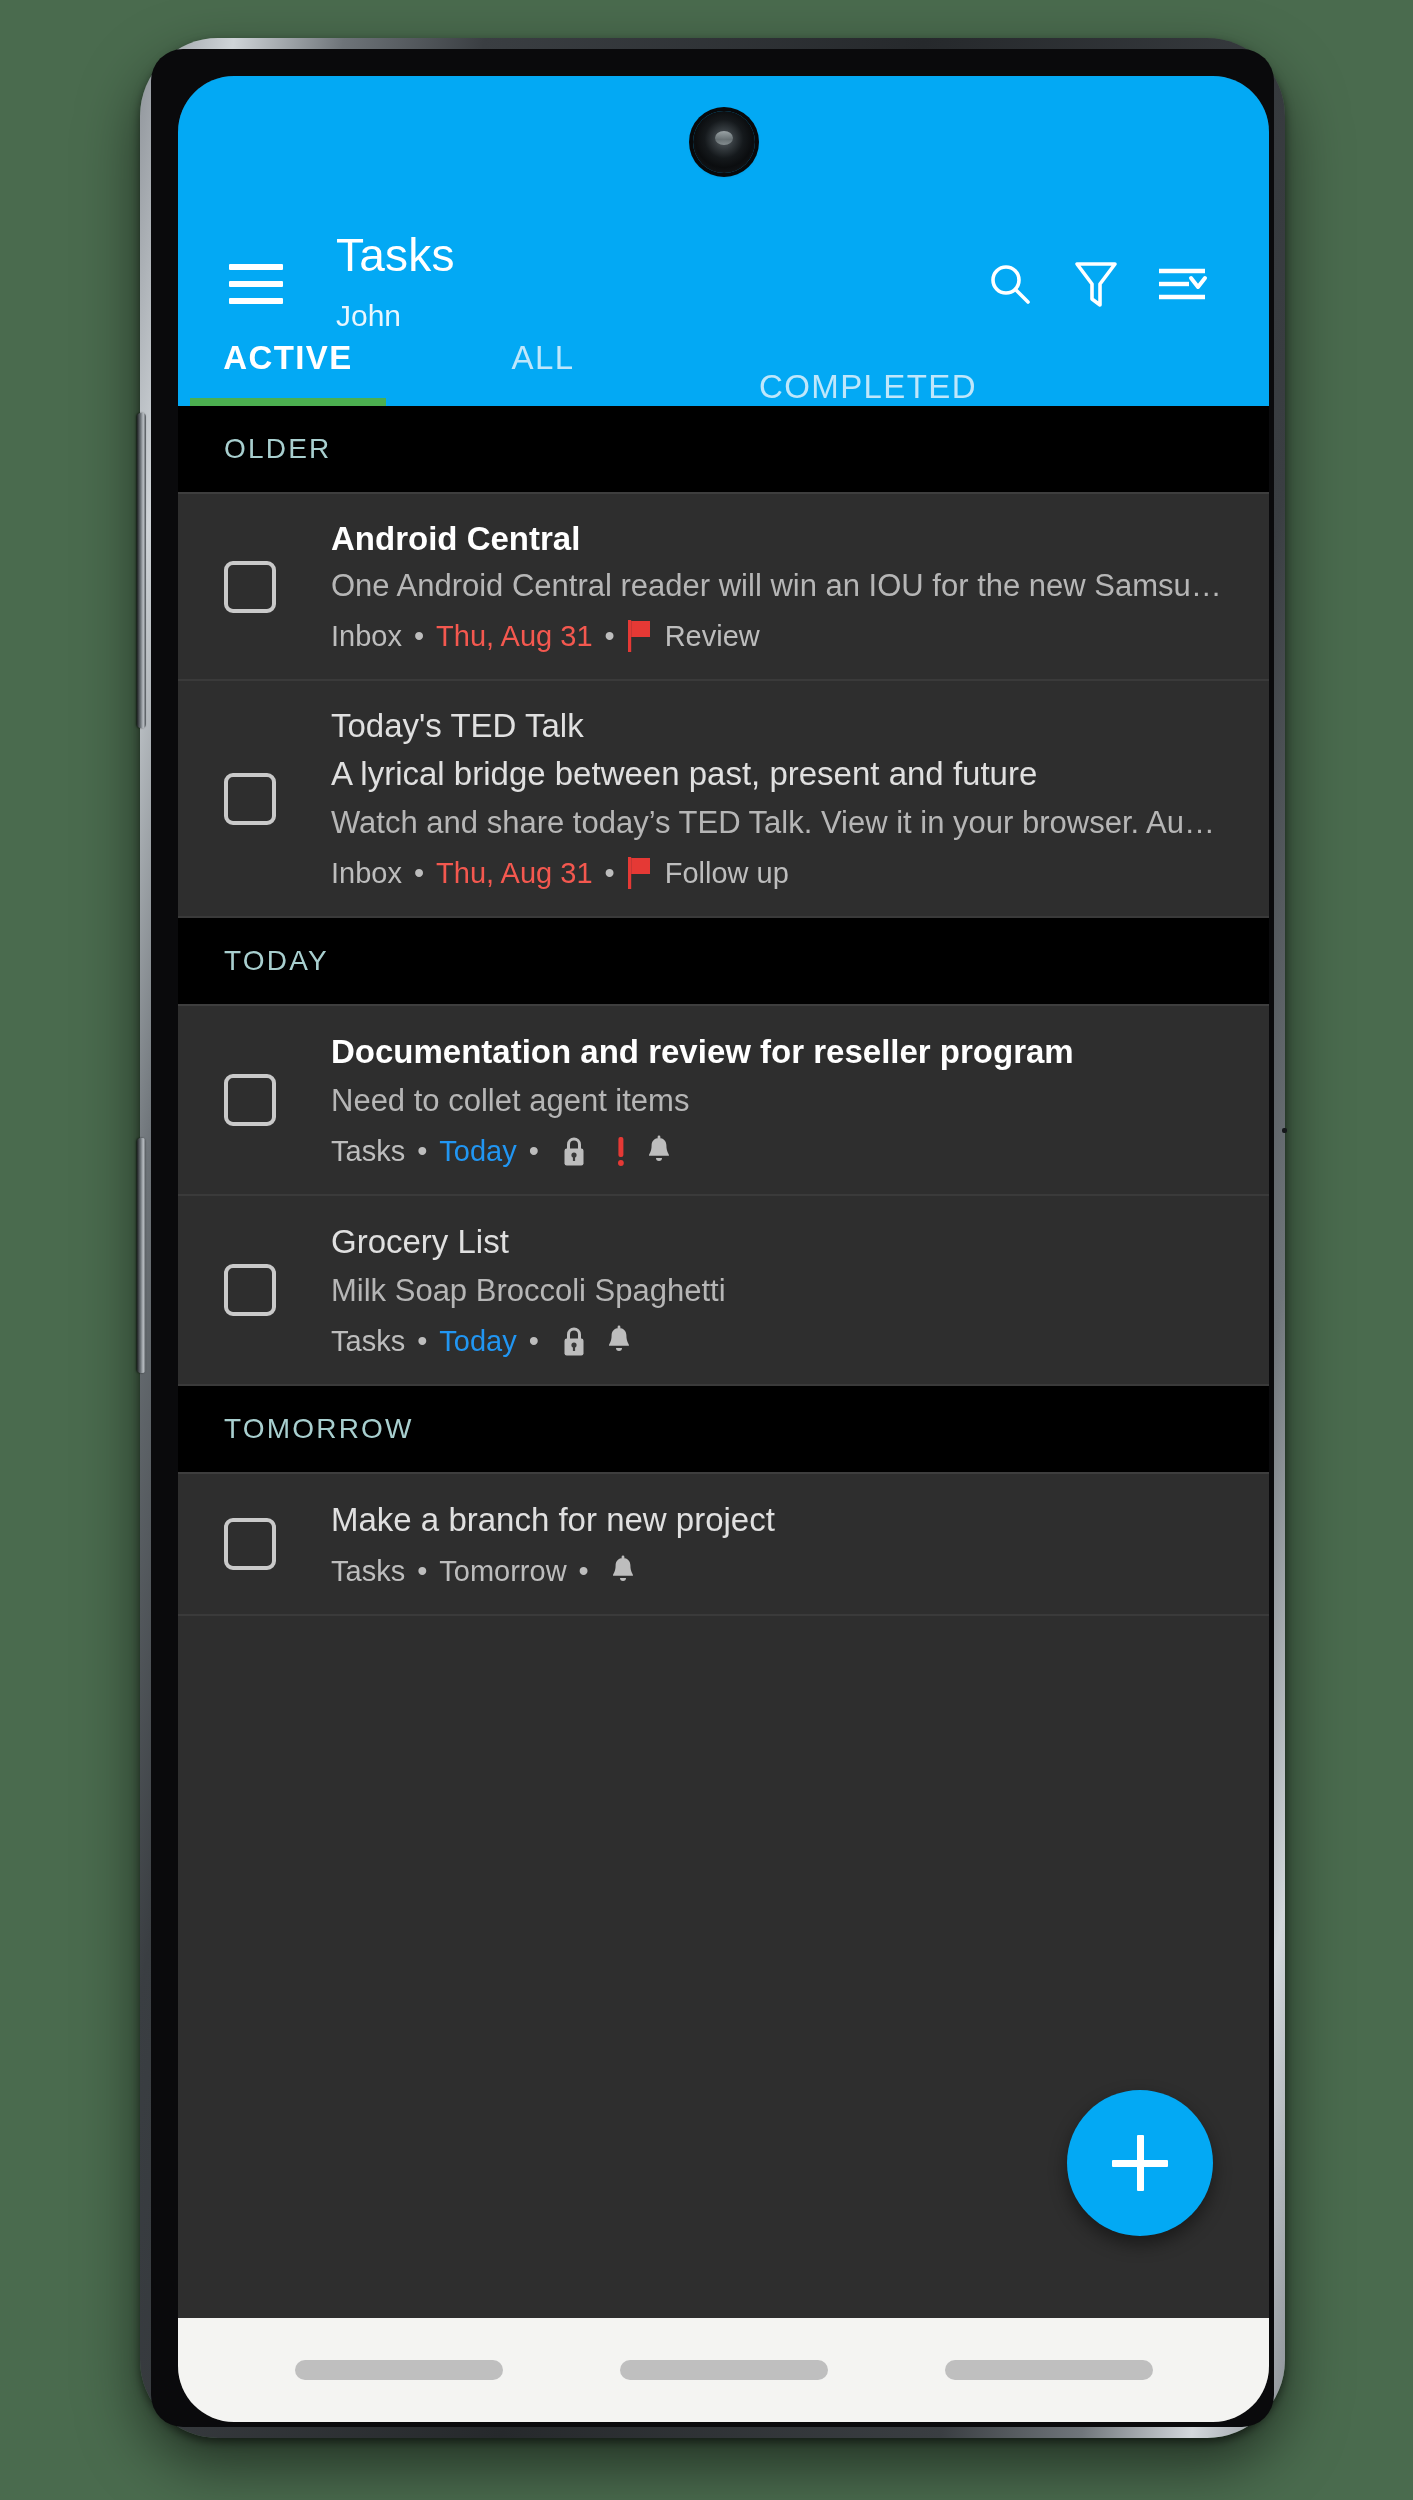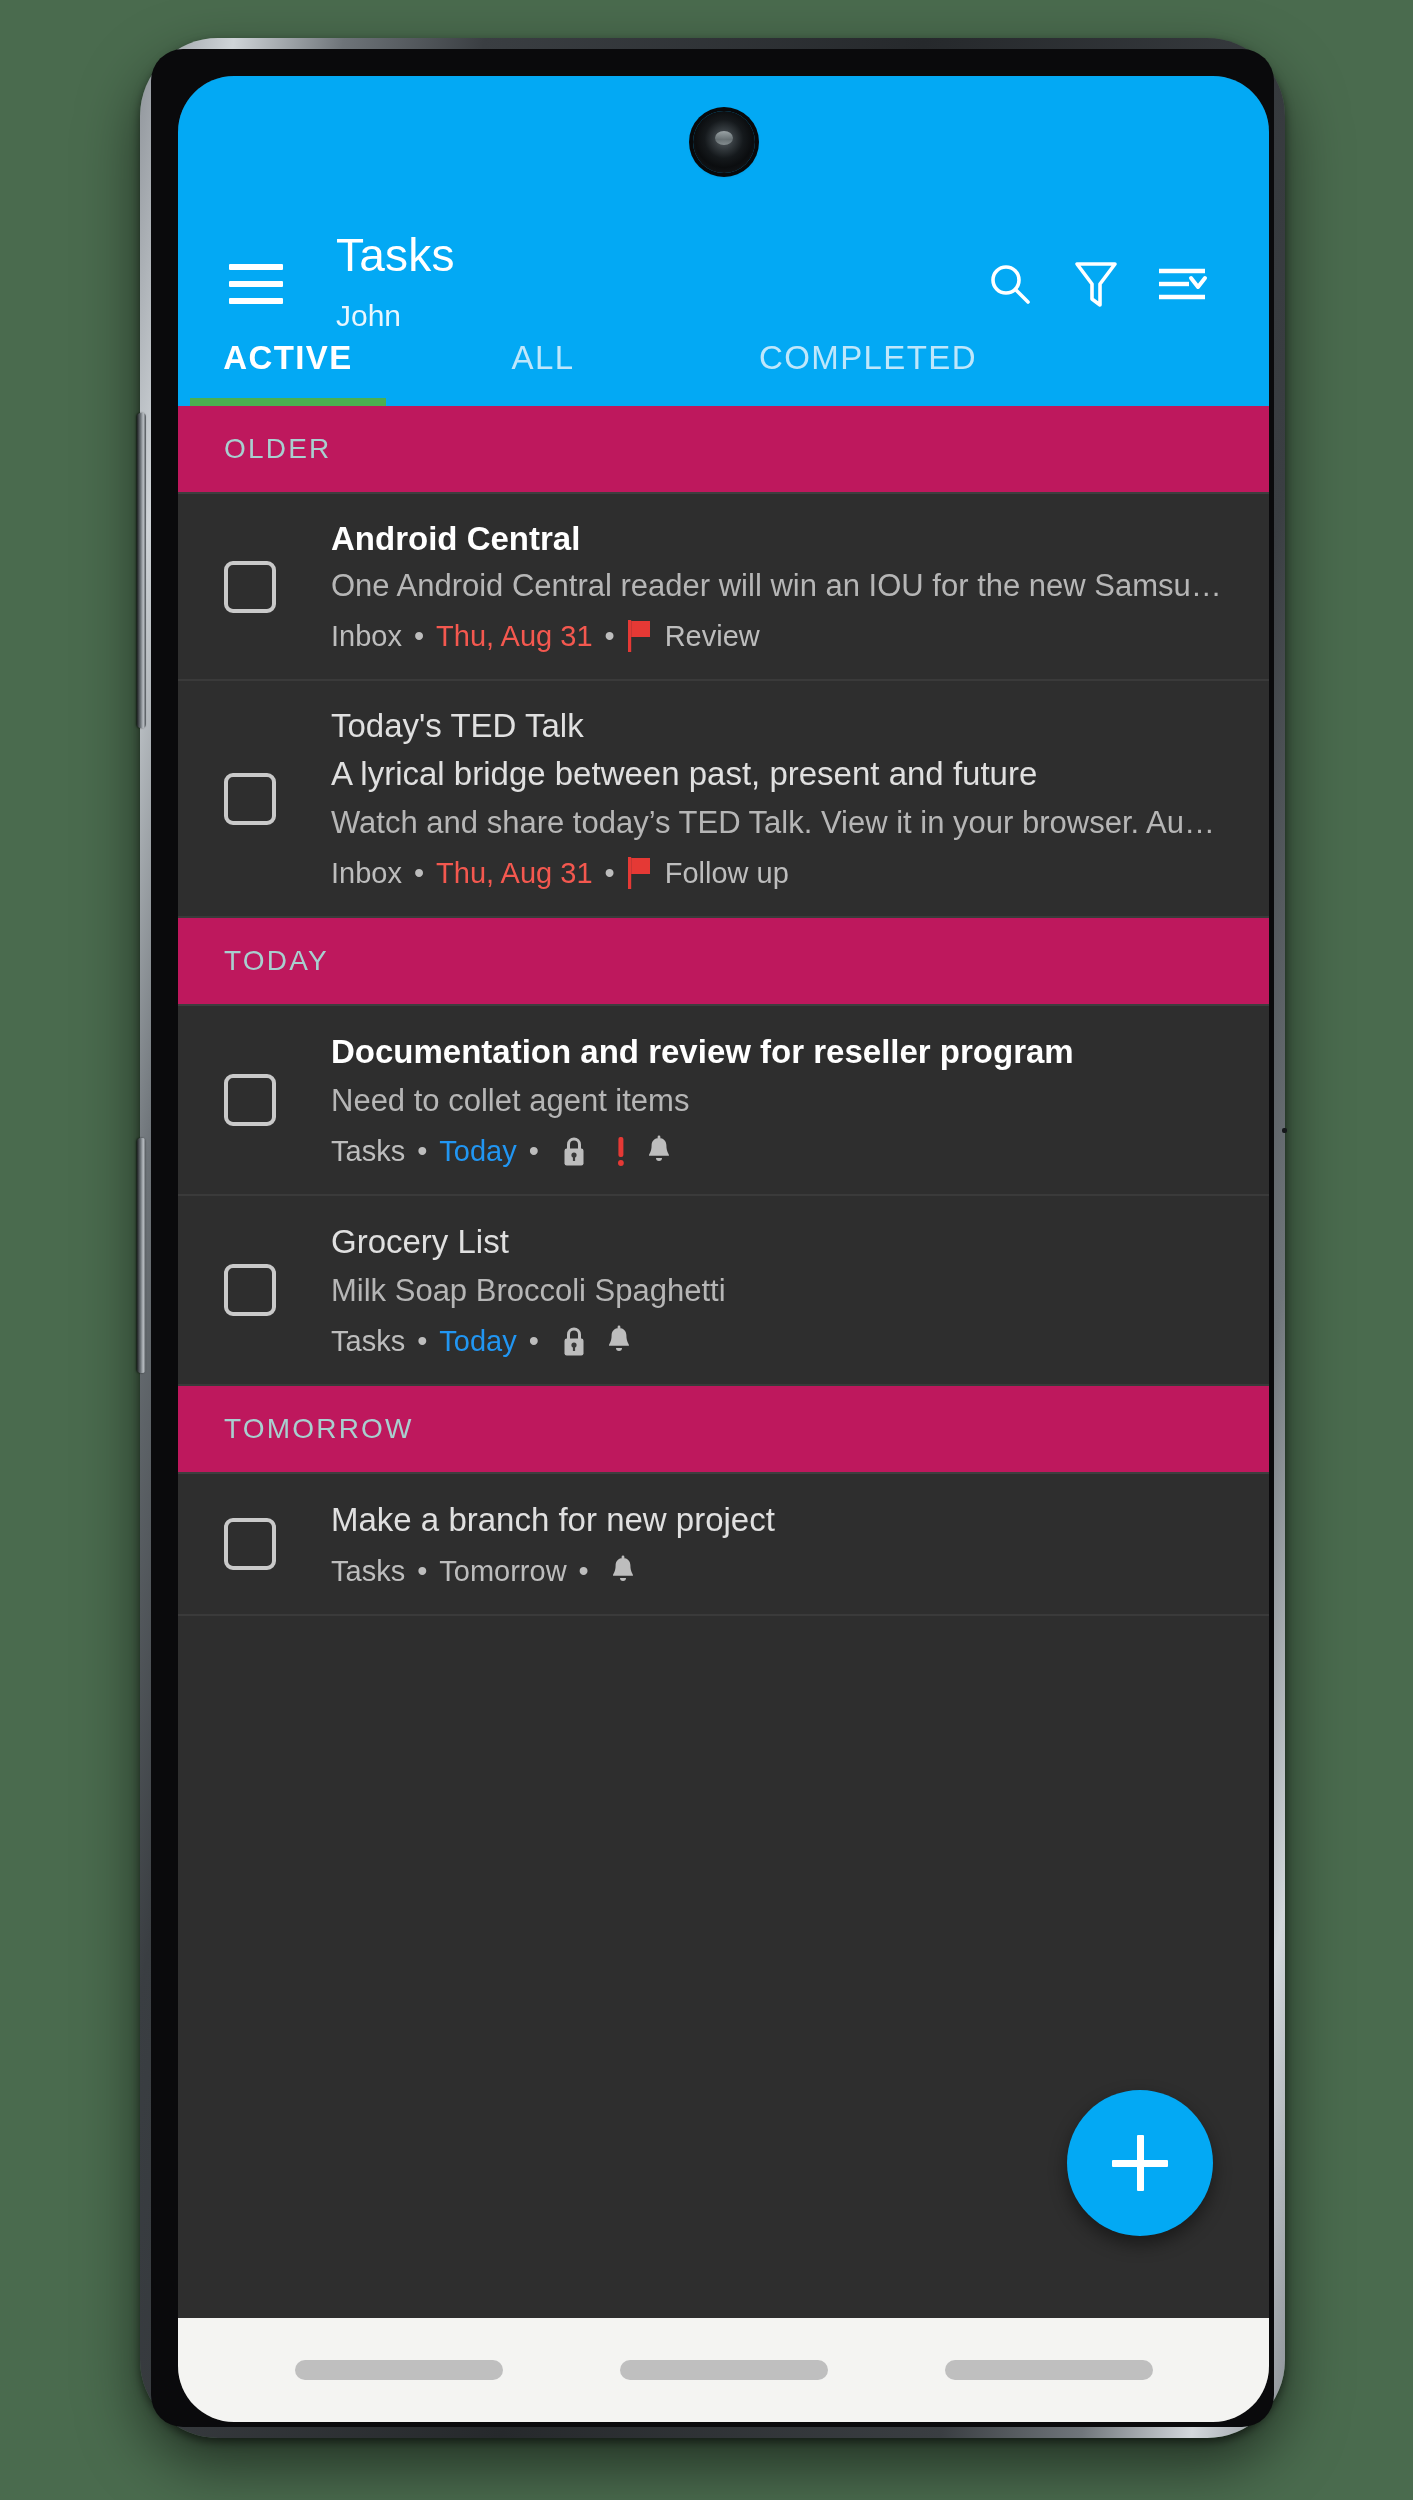--- a/index.html
+++ b/index.html
@@ -149,21 +149,21 @@
     position: relative;
     height: 96px;
     display: flex;
     align-items: center;
     justify-content: center;
     cursor: pointer;
     padding: 0 6px;
   }
   #tab-0 { flex: 0 0 290px; }
   #tab-1 { flex: 0 0 220px; }
-  #tab-2 { flex: 0 0 360px; }
+  #tab-2 { flex: 0 0 360px; align-items: flex-end; }
   .tab-label {
     font-size: 33px;
     letter-spacing: 1.4px;
     font-weight: 400;
     color: #bfe7fb;
   }
   .tab-item.tab-active .tab-label {
     color: #ffffff;
     font-weight: 700;
   }
@@ -182,21 +182,21 @@
     position: absolute;
     top: 330px; bottom: 0; left: 0; right: 0;
     overflow: hidden;
   }
   .section-header {
     height: 88px;
     display: flex;
     align-items: center;
     padding-left: 46px;
     border-bottom: 2px solid #3e3e3e;
-    background: #be185d;
+    background: #000000;
   }
   .section-header-label {
     color: #a8cfcf;
     font-size: 28px;
     letter-spacing: 2.2px;
     font-weight: 400;
   }
 
   .task-row {
     display: flex;

